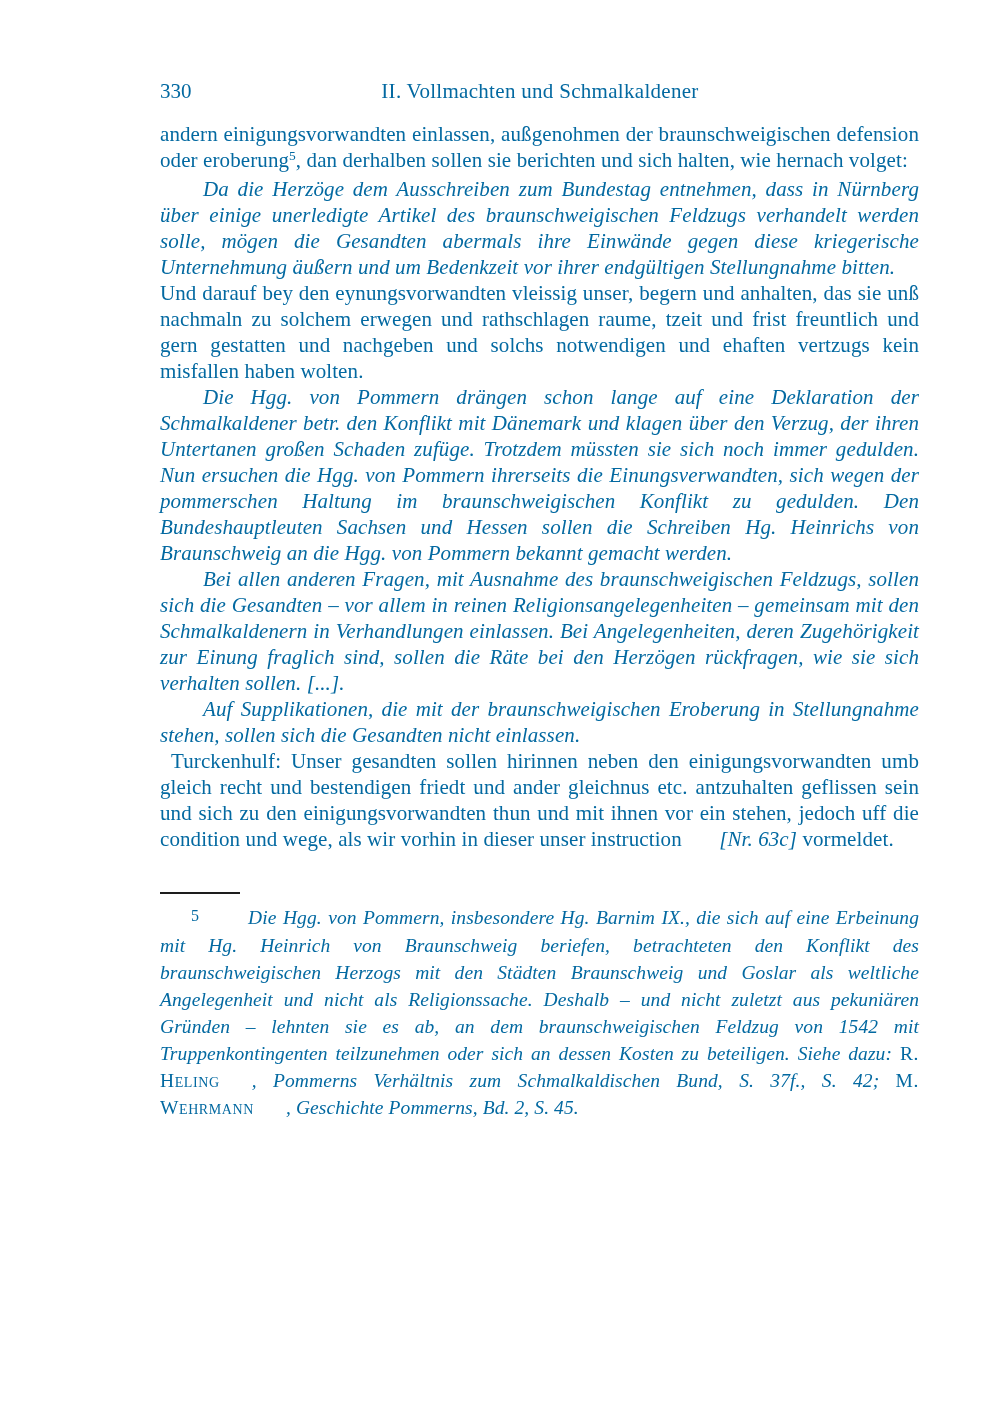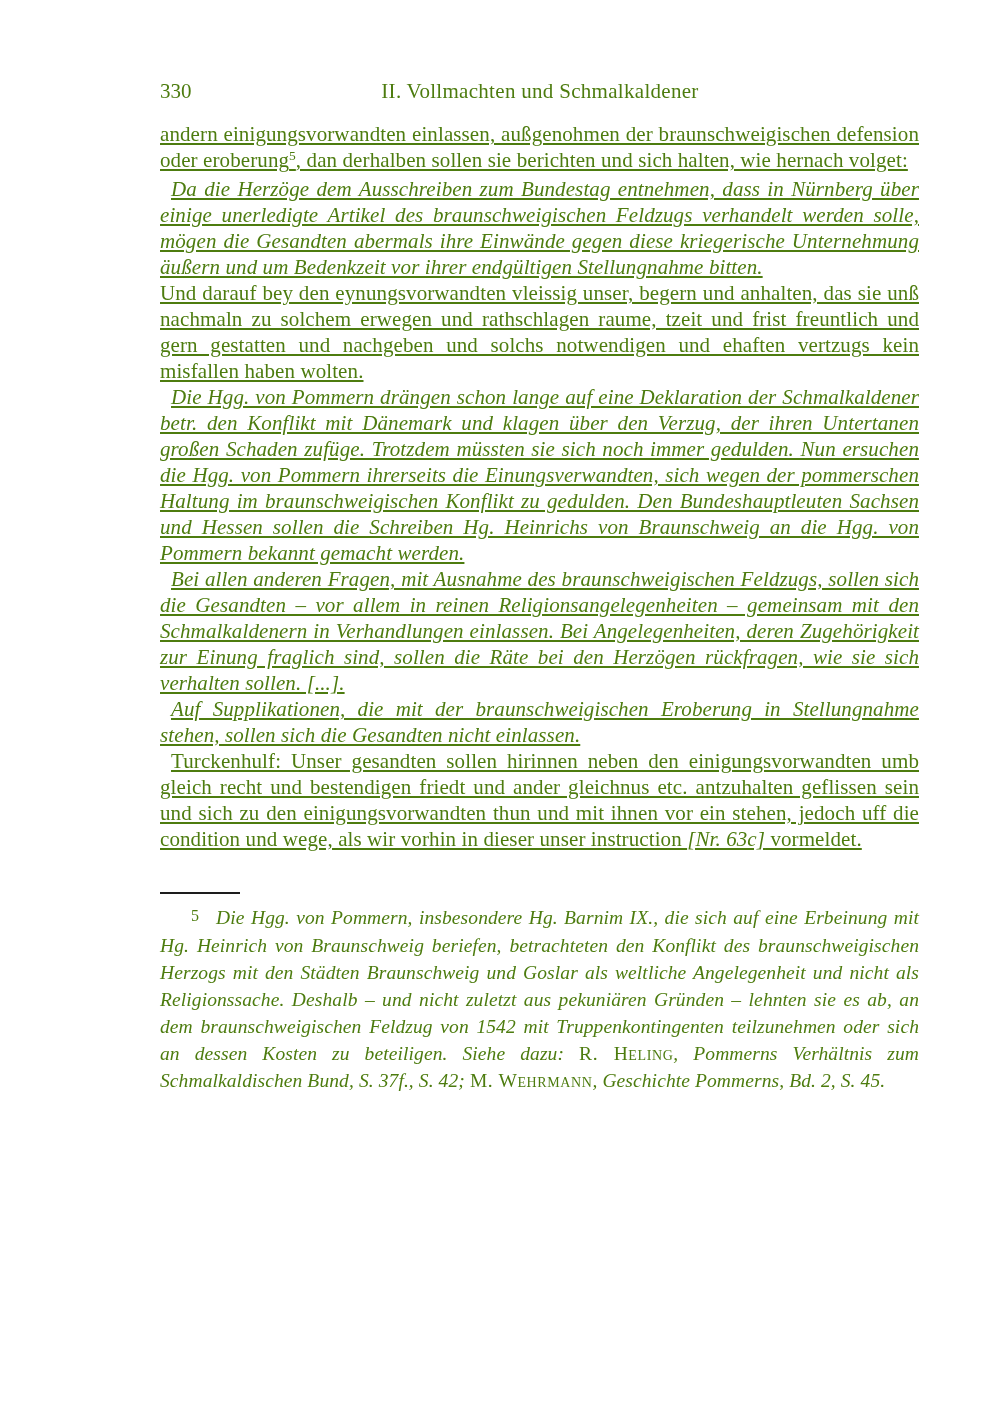--- a/index.html
+++ b/index.html
@@ -5,21 +5,21 @@
   html, body {
     margin: 0;
     padding: 0;
     background: #ffffff;
   }
   .page {
     position: relative;
     width: 1004px;
     height: 1418px;
     background: #ffffff;
-    color: #4d7c0f;
+    color: #0369a1;
     font-family: "Liberation Serif", "DejaVu Serif", serif;
     overflow: hidden;
   }
   .running-head {
     position: absolute;
     left: 160px;
     top: 78px;
     width: 760px;
     height: 28px;
     font-size: 21px;
@@ -39,25 +39,24 @@
     left: 160px;
     top: 121px;
     width: 759px;
   }
   .body-text p {
     margin: 0;
     font-size: 21px;
     line-height: 26px;
     text-align: justify;
     letter-spacing: 0.1px;
-    text-decoration: underline;
   }
   .body-text p.indent { text-indent: 11px; }
   .seg-roman { font-style: normal; }
-  .seg-italic { font-style: italic; }
+  .seg-italic { font-style: italic; margin-left: 32px; }
   .seg-sup {
     font-style: normal;
     font-size: 13.5px;
     position: relative;
     top: -7px;
     letter-spacing: 0;
   }
   .seg-sc {
     font-style: normal;
     font-variant: small-caps;

